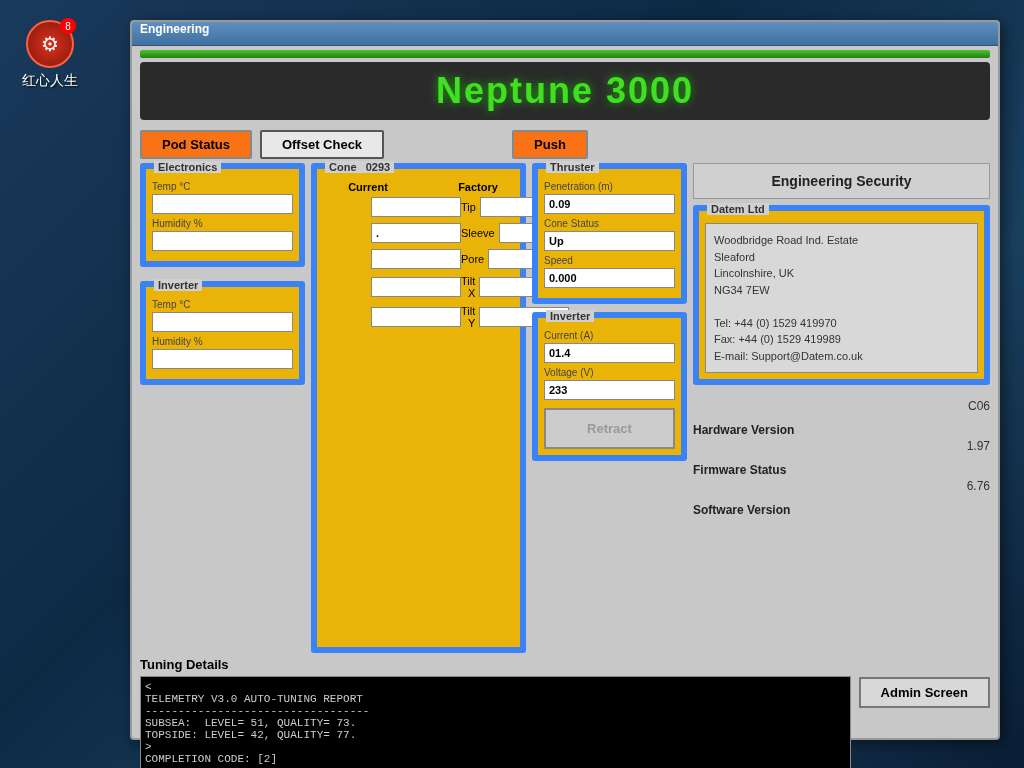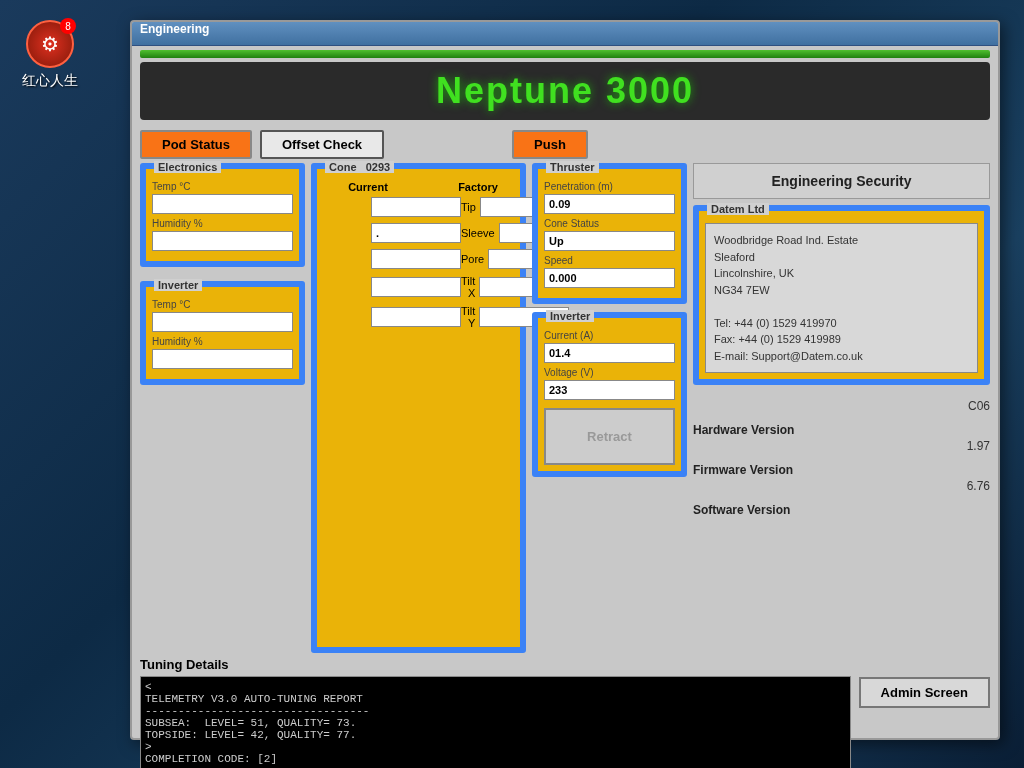--- a/index.html
+++ b/index.html
@@ -269,21 +269,21 @@
       font-weight: bold;
       color: #222;
       margin-top: 24px;
     }
     .version-value {
       color: #333;
     }
 
     
     .retract-button {
-      padding: 19px 20px;
+      padding: 11px 20px;
       font-size: 13px;
       font-weight: bold;
       border: 2px solid #888;
       background: #ccc;
       cursor: pointer;
       color: #999;
       width: 100%;
       margin-top: 4px;
     }
 
@@ -484,21 +484,21 @@
             <div>E-mail: Support@Datem.co.uk</div>
           </div>
         </div>
 
         <div class="version-table">
           <div class="version-row">
             <span class="version-label">Hardware Version</span>
             <span class="version-value">C06</span>
           </div>
           <div class="version-row">
-            <span class="version-label">Firmware Version</span>
+            <span class="version-label">Firmware Status</span>
             <span class="version-value">1.97</span>
           </div>
           <div class="version-row">
             <span class="version-label">Software Version</span>
             <span class="version-value">6.76</span>
           </div>
         </div>
 
       </div>
     </div>

